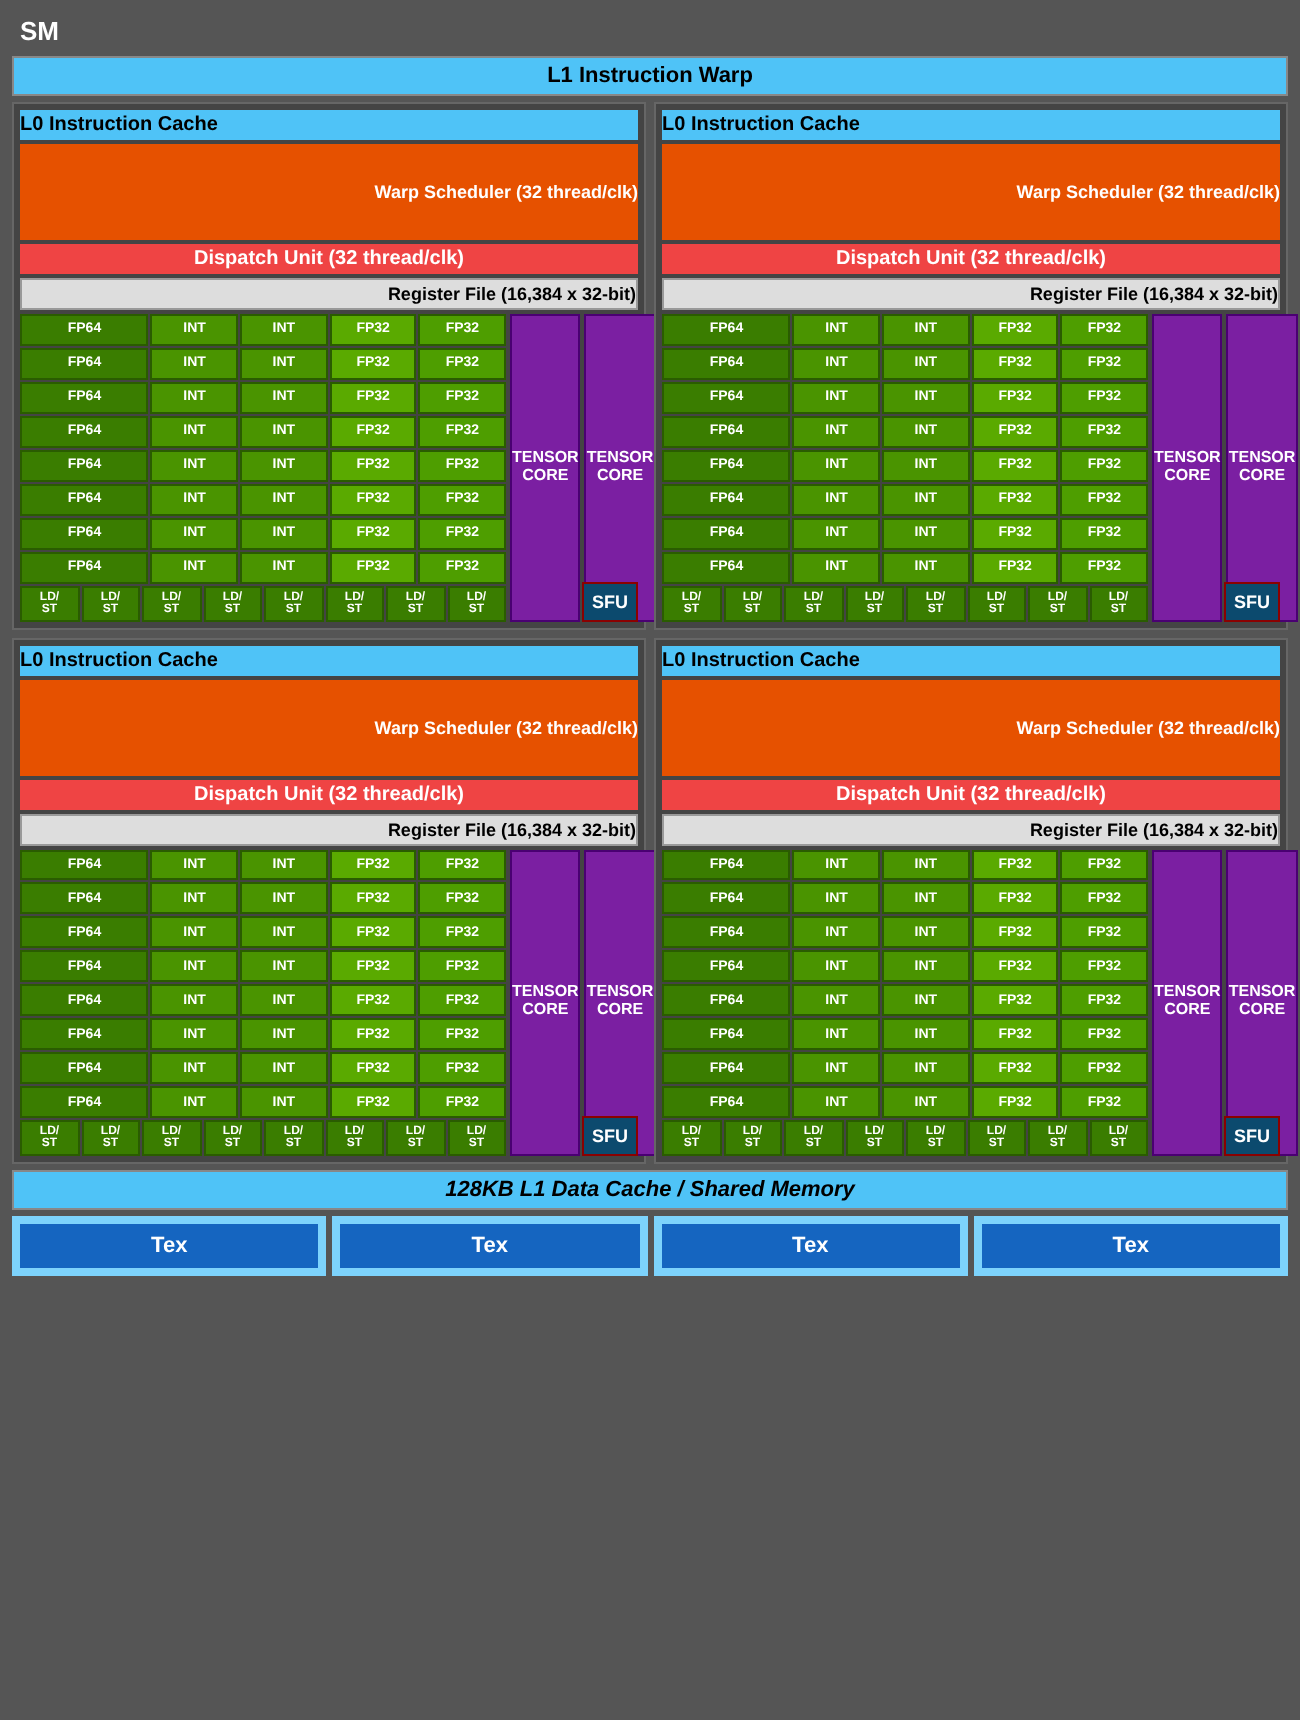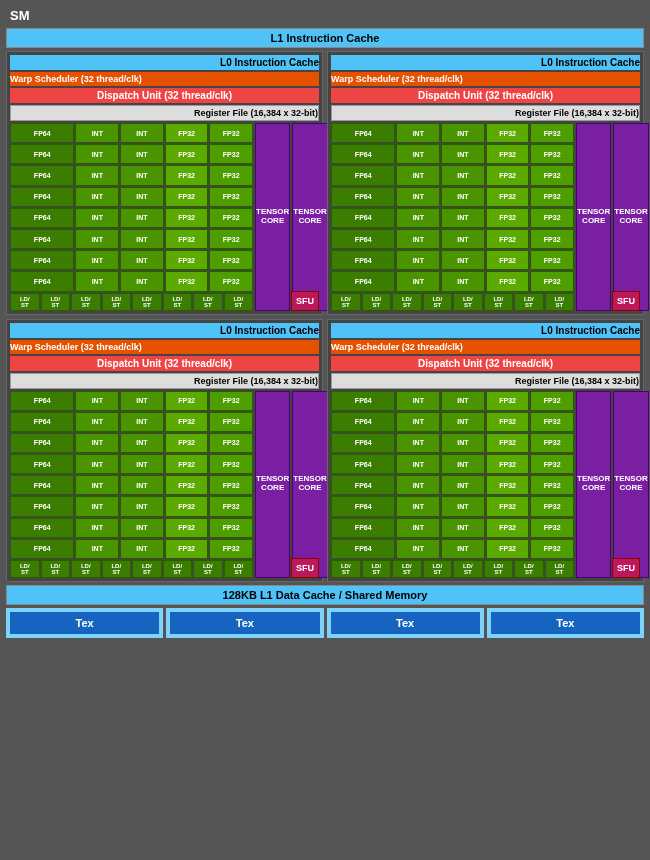--- a/index.html
+++ b/index.html
@@ -47,30 +47,30 @@
       display: flex;
       flex-direction: column;
       gap: 2px;
       padding: 3px;
     }
     .l0-cache {
       background: #4fc3f7;
       color: #000;
       font-size: 10px;
       font-weight: bold;
-      text-align: right;
+      text-align: left;
       padding: 2px 0;
     }
     .warp-scheduler {
       background: #e65100;
       color: white;
       font-size: 9px;
       font-weight: bold;
-      text-align: left;
-      padding: 2px 0;
+      text-align: right;
+      padding: 19px 0;
     }
     .dispatch-unit {
       background: #ef4444;
       color: white;
       font-size: 10px;
       font-weight: bold;
       text-align: center;
       padding: 2px 0;
     }
     .reg-file-label {
@@ -141,21 +141,21 @@
       border: 1px solid #4a0072;
       line-height: 1.1;
     }
     .sfu-col {
       width: 28px;
       display: flex;
       flex-direction: column;
     }
     .sfu-spacer { flex: 1; }
     .sfu-box {
-      background: #be185d;
+      background: #0c4a6e;
       color: white;
       font-size: 9px;
       font-weight: bold;
       text-align: left;
       padding: 3px 12px;
       height: 20px;
       display: flex;
       align-items: center;
       justify-content: center;
       border: 1px solid #8b0000;
@@ -179,20 +179,21 @@
       text-align: center;
     }
     .l1-data-bar {
       background: #4fc3f7;
       color: #000;
       font-size: 11px;
       font-weight: bold;
       text-align: center;
       padding: 3px 0;
       border: 1px solid #888;
+      font-style: italic;
     }
     .tex-row {
       display: grid;
       grid-template-columns: 1fr 1fr 1fr 1fr;
       gap: 3px;
     }
     .tex-box {
       background: #1565c0;
       color: white;
       font-size: 11px;
@@ -203,21 +204,21 @@
     }
   </style>
 </head>
 <body>
 
 <div class="sm-container">
   <div style="display:flex; align-items:center; gap:6px;">
     <span class="sm-title">SM</span>
   </div>
 
-  <div class="l1-cache-bar">L1 Instruction Cache</div>
+  <div class="l1-cache-bar">L1 Instruction Warp</div>
 
   <div class="quad-grid">
 
     <div class="sm-quad">
       <div class="l0-cache">L0 Instruction Cache</div>
       <div class="warp-scheduler">Warp Scheduler (32 thread/clk)</div>
       <div class="dispatch-unit">Dispatch Unit (32 thread/clk)</div>
       <div class="reg-file-label">Register File (16,384 x 32-bit)</div>
       <div class="core-area">
         <div class="fp-int-grid">

